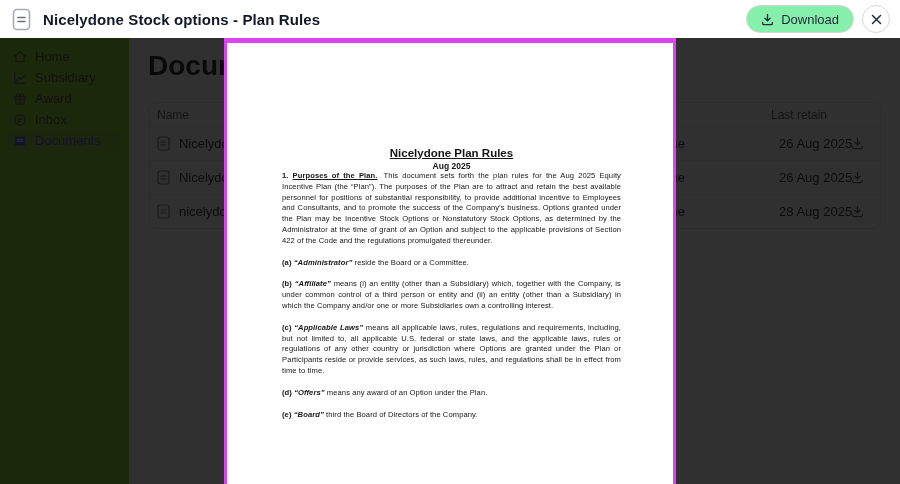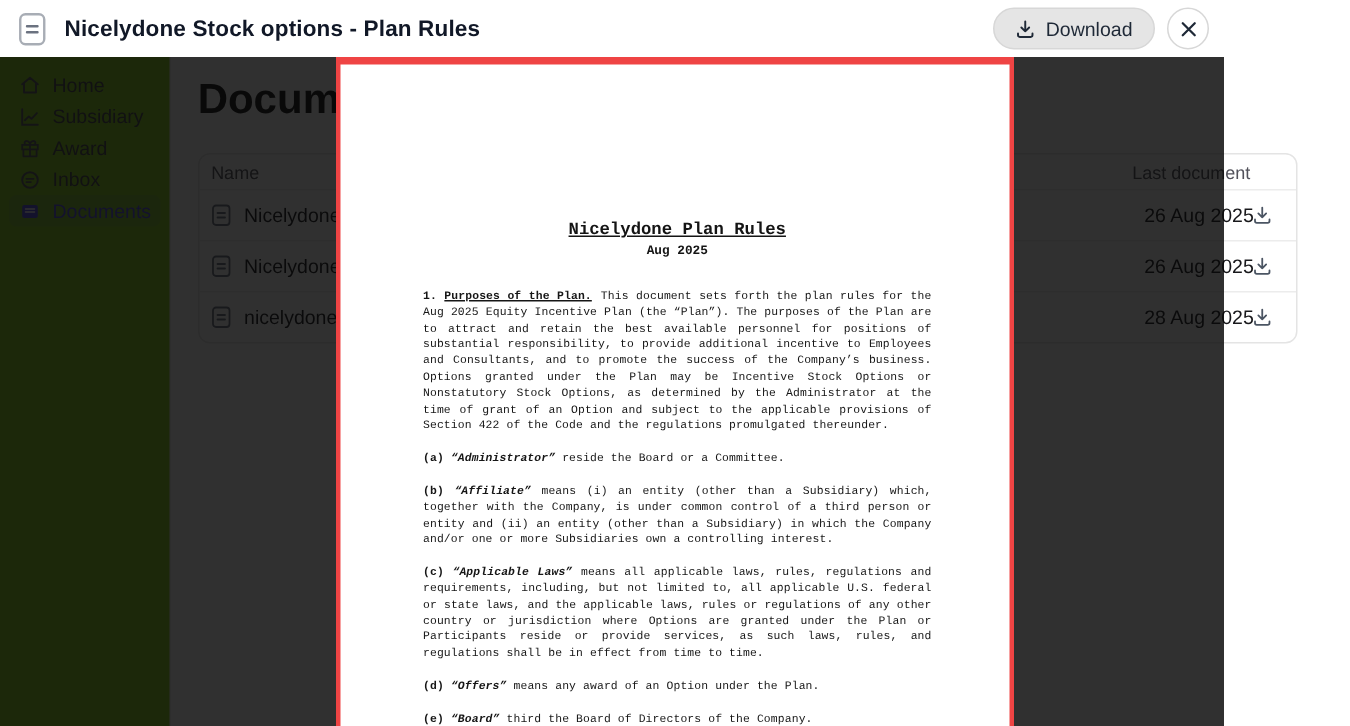--- a/index.html
+++ b/index.html
@@ -1,29 +1,29 @@
 <!DOCTYPE html>
 <html><head>
 <meta charset="utf-8">
 <style>
   * { margin:0; padding:0; box-sizing:border-box; }
   html,body { width:900px; height:484px; overflow:hidden; background:#fff;
               font-family:"Liberation Sans", sans-serif; }
-  .app { position:relative; width:816px; height:484px; }
+  .app { position:relative; width:900px; height:484px; }
 
   
   .hdr { position:absolute; top:0; left:0; right:0; height:38px; background:#fff;
          display:flex; align-items:center; justify-content:space-between;
          padding:0 10px 0 12px; z-index:30; }
   .hdr-left { display:flex; align-items:center; gap:12px; }
   .file-ic { display:flex; align-items:center; }
   .hdr-title { font-size:15px; font-weight:700; color:#111827; letter-spacing:.1px; }
   .hdr-right { display:flex; align-items:center; gap:8px; }
   .btn-dl { display:flex; align-items:center; gap:7px; height:28px; padding:0 14px;
-            border:1px solid #d7d7d7; border-radius:14px; background:#e5e5e5;
+            border:1px solid #d7d7d7; border-radius:14px; background:#86efac;
             font-size:13px; color:#1f2937; cursor:pointer;
             font-family:"Liberation Sans", sans-serif; }
   .btn-x { width:28px; height:28px; border-radius:50%; border:1px solid #d7d7d7;
            background:#fff; display:flex; align-items:center; justify-content:center;
            cursor:pointer; }
 
   
   .content { position:absolute; top:38px; left:0; right:0; bottom:0; display:flex; }
   .sidebar { width:130px; border-right:1px solid #ececec; padding:8px 6px; background:#84cc16; }
   .side-item { display:flex; align-items:center; gap:8px; height:21px; padding:0 6px;
@@ -45,27 +45,27 @@
   .cell-ic { width:22px; display:flex; align-items:center; color:#6b7280; }
   .cell-name { width:443px; font-size:13px; color:#18181b; }
   .cell-co { width:159px; font-size:13px; color:#18181b; }
   .cell-date { width:72px; font-size:13px; color:#18181b; white-space:nowrap; }
   .cell-dl { width:29px; display:flex; align-items:center; color:#4b5563; cursor:pointer; }
 
   
   .backdrop { position:absolute; top:37px; left:0; right:0; bottom:0;
               background:rgba(8,8,8,.84); z-index:10; }
   .viewer { position:absolute; top:38px; left:224px; width:452px; height:446px;
-            background:#ef4444; z-index:20; overflow:hidden;font-family:Liberation Mono, monospace; }
+            background:#d946ef; z-index:20; overflow:hidden; }
   .page { position:absolute; top:5px; left:3px; right:3px; bottom:0; background:#fff;
           padding:104px 52px 0 55px; overflow:hidden; }
   .doc-title { text-align:center; font-size:11.5px; font-weight:700;
                text-decoration:underline; color:#141414; }
   .doc-sub { text-align:center; font-size:8.5px; font-weight:700; color:#141414;
-             margin-top:2px; margin-bottom:21px; }
+             margin-top:2px; }
   .para { font-size:7.6px; line-height:10.8px; text-align:justify; color:#161616;
           margin-bottom:11px; letter-spacing:.08px; }
   .para .lead { font-weight:700; }
   .para .hd { font-weight:700; text-decoration:underline; }
   .para .term { font-weight:700; font-style:italic; }
   .gap2 { display:inline-block; width:6px; }
 </style>
 </head>
 <body>
 
@@ -147,21 +147,21 @@
         </span>
         <span>Documents</span>
       </div>
     </nav>
 
     <main class="main">
       <h1 class="pg-title">Documents</h1>
       <div class="tbl">
         <div class="t-head">
           <span class="th-name">Name</span>
-          <span class="th-upd">Last document</span>
+          <span class="th-upd">Last retain</span>
         </div>
 
         <div class="t-row">
           <span class="cell-ic">
             <svg width="13" height="15" viewBox="0 0 13 15" fill="none">
                 <rect x="1" y="1" width="11" height="13" rx="2" stroke="currentColor" stroke-width="1.2"></rect>
                 <path d="M4 6h5M4 9h5" stroke="currentColor" stroke-width="1.2" stroke-linecap="round"></path>
               </svg>
           </span>
           <span class="cell-name">Nicelydone</span>

